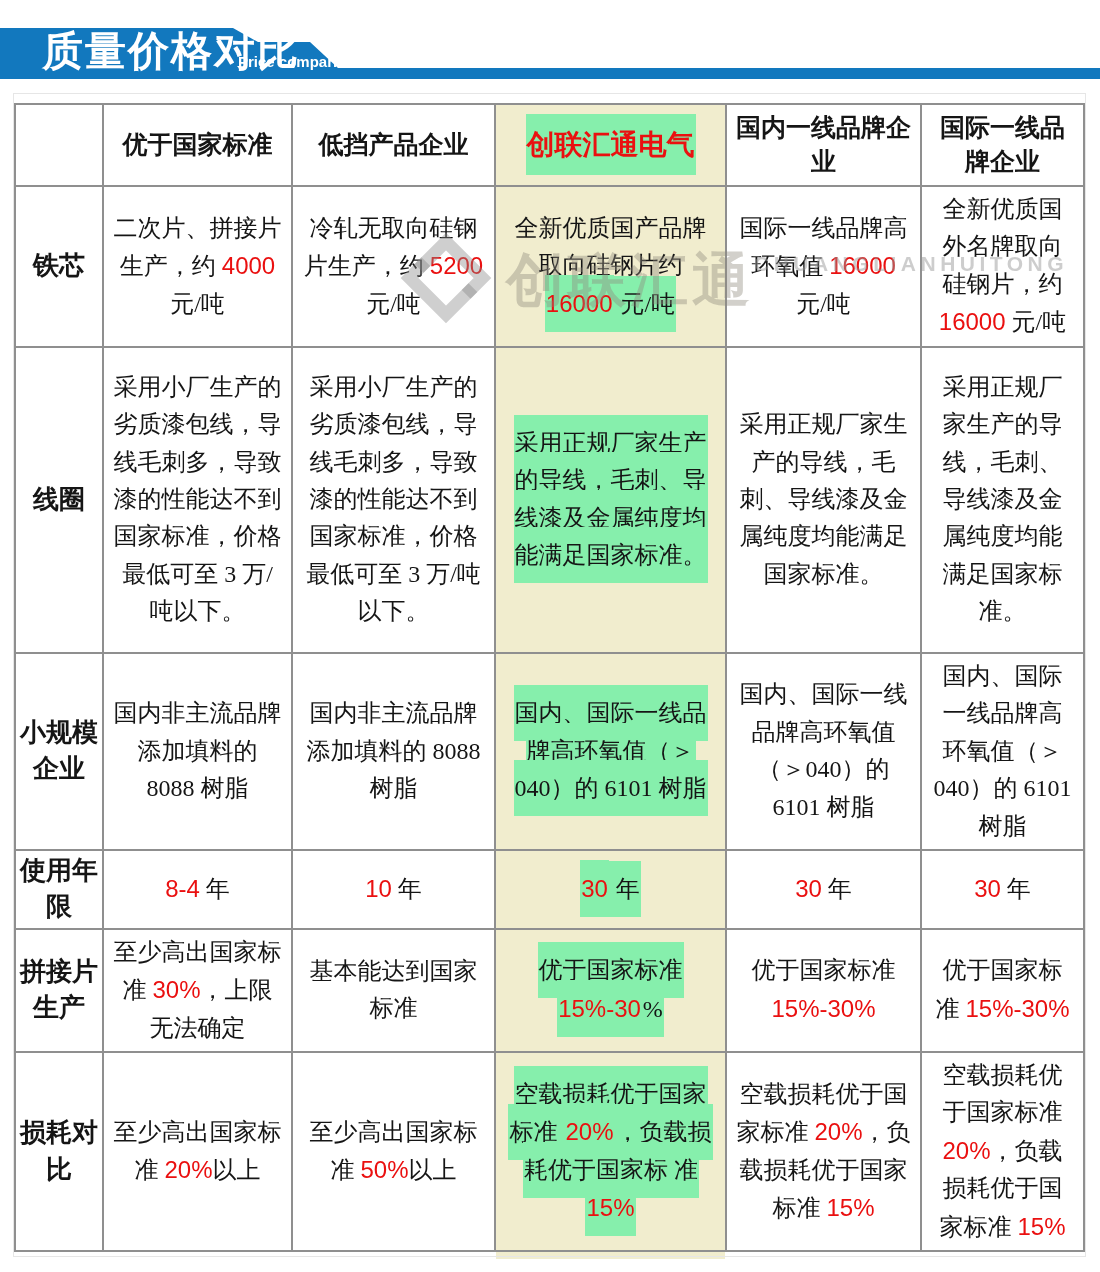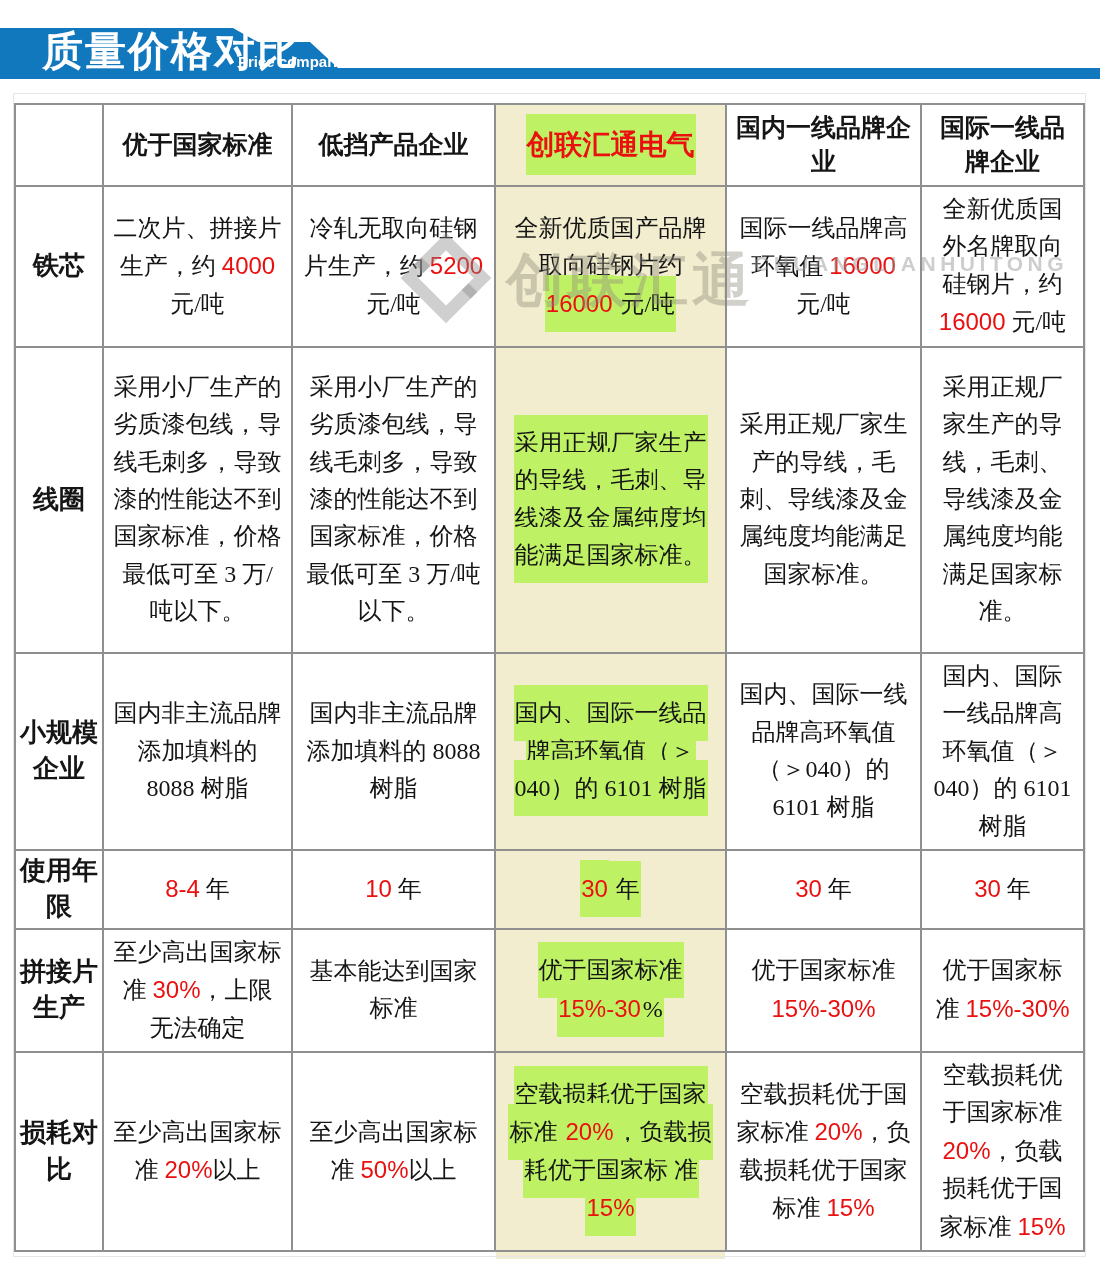--- a/index.html
+++ b/index.html
@@ -38,21 +38,21 @@
   tbody tr:nth-child(3){height:196px;}
   tbody tr:nth-child(4){height:74px;}
   tbody tr:nth-child(5){height:114px;}
   tbody tr:nth-child(6){height:190px;}
   thead th{font-size:25px;font-weight:bold;padding:2px 6px;line-height:1.35;}
   tbody th{font-size:26px;font-weight:bold;padding:2px 4px;line-height:1.4;}
   td{font-size:24px;line-height:1.56;padding:4px 9px;}
   .hl-col{background:#f1edce;}
   .seg{position:relative;z-index:3;}
   .r{color:#ea1010;font-family:"Liberation Sans","DejaVu Sans",sans-serif;}
-  .h{background:#bef264;padding:15px 1px;-webkit-box-decoration-break:clone;box-decoration-break:clone;margin-top:28px;}
+  .h{background:#86efac;padding:15px 1px;-webkit-box-decoration-break:clone;box-decoration-break:clone;margin-top:28px;}
   thead .hl-col .seg{font-size:28px;font-weight:bold;}
   
   .wm{
     position:absolute;left:398px;top:230px;display:flex;align-items:center;gap:12px;
     z-index:2;pointer-events:none;
   }
   .wm-text{display:flex;align-items:flex-start;}
   .wm-cn{
     font-size:58px;font-weight:bold;letter-spacing:4px;line-height:1.05;
     color:rgba(142,138,124,0.40);white-space:nowrap;

